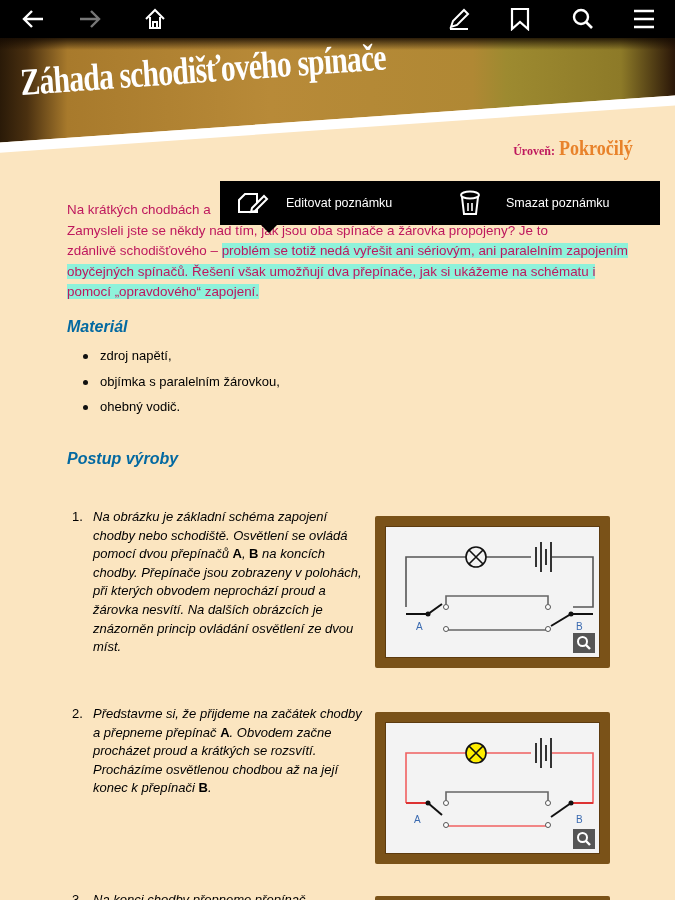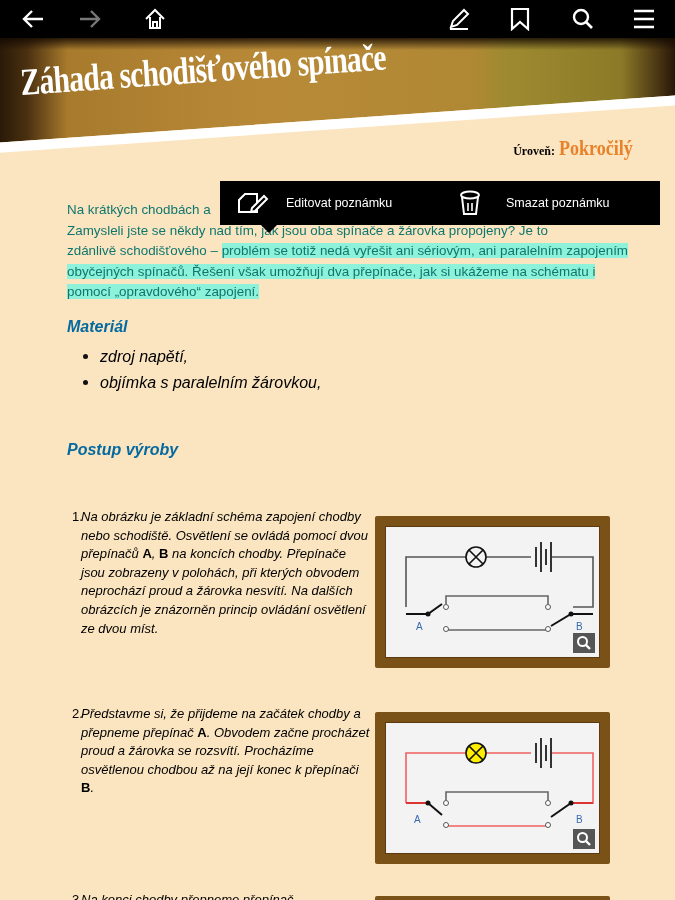--- a/index.html
+++ b/index.html
@@ -7,32 +7,32 @@
   .toolbar { position:absolute; left:0; top:0; width:675px; height:38px; background:#000; z-index:5; }
   .tb-btn { position:absolute; top:3px; width:34px; height:32px; display:flex; align-items:center; justify-content:center; cursor:pointer; }
   .tb-btn svg { display:block; }
   .banner { position:absolute; left:0; top:36px; width:675px; height:130px; overflow:hidden; }
   .banner-bg { position:absolute; inset:0; background:linear-gradient(90deg,#2a1a08 0%, #4a3010 4%, #a87a2c 10%, #b88a38 40%, #b08834 70%, #9d8a30 75%, #8d7a28 92%, #2a1608 100%); }
   .banner-top { position:absolute; left:0; top:0; width:100%; height:14px; background:linear-gradient(180deg,#140a02,rgba(20,10,2,0)); }
   .banner-white { position:absolute; left:-20px; top:108px; width:740px; height:80px; background:#fbe5c0; border-top:10px solid #fff; transform:rotate(-4deg); transform-origin:left top; }
   .title { position:absolute; left:22px; top:98px; transform:rotate(-4deg); transform-origin:left bottom; color:#fff; font-family:"Liberation Serif", serif; font-weight:bold; font-size:38px; letter-spacing:-1px; white-space:nowrap; transform-box:fill-box; }
   .title span { display:inline-block; transform:scaleX(0.78); transform-origin:left; }
   .level { position:absolute; right:26px; top:135px; font-family:"Liberation Serif", serif; font-weight:bold; white-space:nowrap; }
-  .level-label { font-size:12px; color:#000000; }
+  .level-label { font-size:12px; color:#be185d; }
   .level-value { font-size:22px; color:#e8822a; display:inline-block; transform:scaleX(0.82); transform-origin:left; }
-  .content { position:absolute; left:67px; top:200px; width:570px; font-size:13.4px; line-height:20.6px; color:#0f766e; }
+  .content { position:absolute; left:67px; top:200px; width:570px; font-size:13.4px; line-height:20.6px; color:#be185d; }
   .intro { margin:0; }
   .hl { background:#8ef2da; }
   h3 { color:#0369a1; font-style:italic; font-weight:bold; font-size:16px; margin:0; position:absolute; left:67px; }
   .mat { list-style:none; margin:0; padding:0; position:absolute; left:83px; top:348px; }
-  .mat li { font-style:italic; font-size:16px; height:25.6px; position:relative; padding-left:17px; }
+  .mat li { font-size:13px; height:25.6px; position:relative; padding-left:17px; }
   .mat li::before { content:""; position:absolute; left:0; top:6px; width:5px; height:5px; border-radius:50%; background:#111; }
   .step { position:absolute; left:72px; width:300px; font-size:13px; line-height:18.6px; font-style:italic; }
   .step .num { position:absolute; left:0; top:0; font-style:normal; }
-  .step .txt { margin-left:9px; }
+  .step .txt { margin-left:21px; }
   .step b { font-style:normal; }
   .figure { position:absolute; left:375px; width:235px; height:152px; background:#7a5218; border-radius:2px; }
   .figure .inner { position:absolute; left:10px; top:10px; right:10px; bottom:10px; background:#f3f3f3; border:1px solid #5c3a0e; }
   .figure .zoom-btn { position:absolute; right:4px; bottom:4px; width:22px; height:20px; background:#555; cursor:pointer; display:flex; align-items:center; justify-content:center; }
   .popup { position:absolute; left:220px; top:181px; width:440px; height:44px; background:#000; z-index:10; }
   .popup::after { content:""; position:absolute; left:41px; bottom:-8px; border-left:8px solid transparent; border-right:8px solid transparent; border-top:8px solid #000; }
   .pop-item { position:absolute; top:0; height:44px; display:flex; align-items:center; color:#fff; font-size:12.5px; cursor:pointer; }
 </style>
 </head>
 <body>
@@ -112,32 +112,33 @@
         <path d="M16 18l12-12 3 3-12 12-4 1z" stroke="#fff" stroke-width="2" fill="#000"></path>
       </svg>
     <span style="margin-left:16px">Editovat poznámku</span>
   </div>
 </div>
 
 <h3 style="top:318px">Materiál</h3>
 <ul class="mat">
   <li>zdroj napětí,</li>
   <li>objímka s paralelním žárovkou,</li>
+  <li>ohebný vodič.</li>
 </ul>
 
-<h3 style="top:441px">Postup výroby</h3>
+<h3 style="top:450px">Postup výroby</h3>
 
 <div class="step" style="top:508px">
   <span class="num">1.</span>
   <div class="txt"><span>Na obrázku je základní schéma zapojení chodby nebo schodiště. Osvětlení se ovládá pomocí dvou přepínačů </span><b>A</b><span>, </span><b>B</b><span> na koncích chodby. Přepínače jsou zobrazeny v polohách, při kterých obvodem neprochází proud a žárovka nesvítí. Na dalších obrázcích je znázorněn princip ovládání osvětlení ze dvou míst.</span></div>
 </div>
 
 <div class="step" style="top:705px">
   <span class="num">2.</span>
-  <div class="txt"><span>Představme si, že přijdeme na začátek chodby a přepneme přepínač </span><b>A</b><span>. Obvodem začne procházet proud a žárovka se rozsvítí. Procházíme osvětlenou chodbou až na její konec k přepínači </span><b>B</b><span>.</span></div>
+  <div class="txt"><span>Představme si, že přijdeme na začátek chodby a přepneme přepínač </span><b>A</b><span>. Obvodem začne procházet proud a krátkých se rozsvítí. Procházíme osvětlenou chodbou až na její konec k přepínači </span><b>B</b><span>.</span></div>
 </div>
 
 <div class="step" style="top:891px; width:320px">
   <span class="num">3.</span>
   <div class="txt">Na konci chodby přepneme přepínač</div>
 </div>
 
 <div class="figure" style="top:516px">
   <div class="inner">
     <svg width="213" height="130" viewBox="0 0 213 130">

